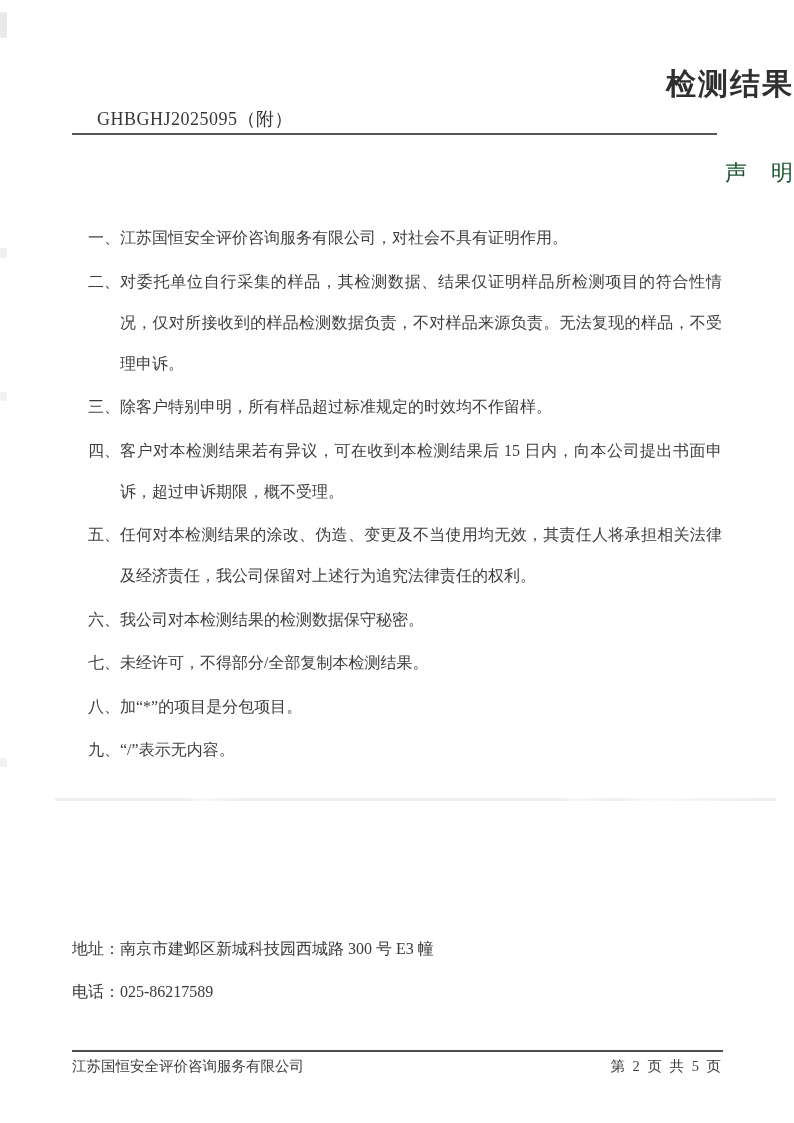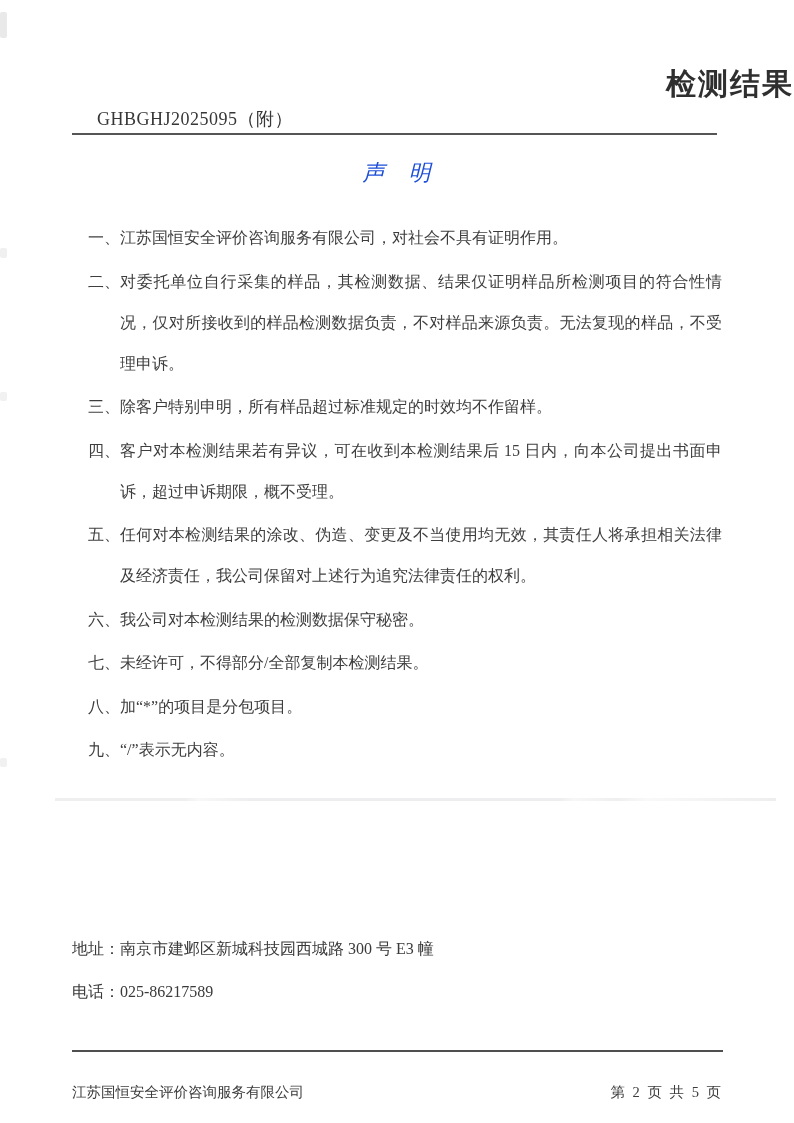--- a/index.html
+++ b/index.html
@@ -42,25 +42,24 @@
     left: 72px;
     width: 645px;
     height: 2px;
     background: #555555;
   }
   .section-heading {
     position: absolute;
     top: 158px;
     left: 0;
     right: 0;
-    text-align: center;
+    text-align: right;
     font-size: 22px;
     letter-spacing: 1px;
-    color: #1d4ed8;
-    font-style: italic;
+    color: #14532d;
   }
   .statement {
     position: absolute;
     top: 217px;
     left: 88px;
     right: 72px;
   }
   .statement-item {
     display: flex;
     font-size: 16px;
@@ -88,21 +87,21 @@
   .footer-rule {
     position: absolute;
     top: 1050px;
     left: 72px;
     width: 651px;
     height: 2px;
     background: #4f4f4f;
   }
   .footer-row {
     position: absolute;
-    top: 1083px;
+    top: 1057px;
     left: 72px;
     right: 71px;
     display: flex;
     justify-content: space-between;
     font-size: 14.5px;
     color: #3c3c3c;
   }
   .footer-page {
     letter-spacing: 2px;
   }

